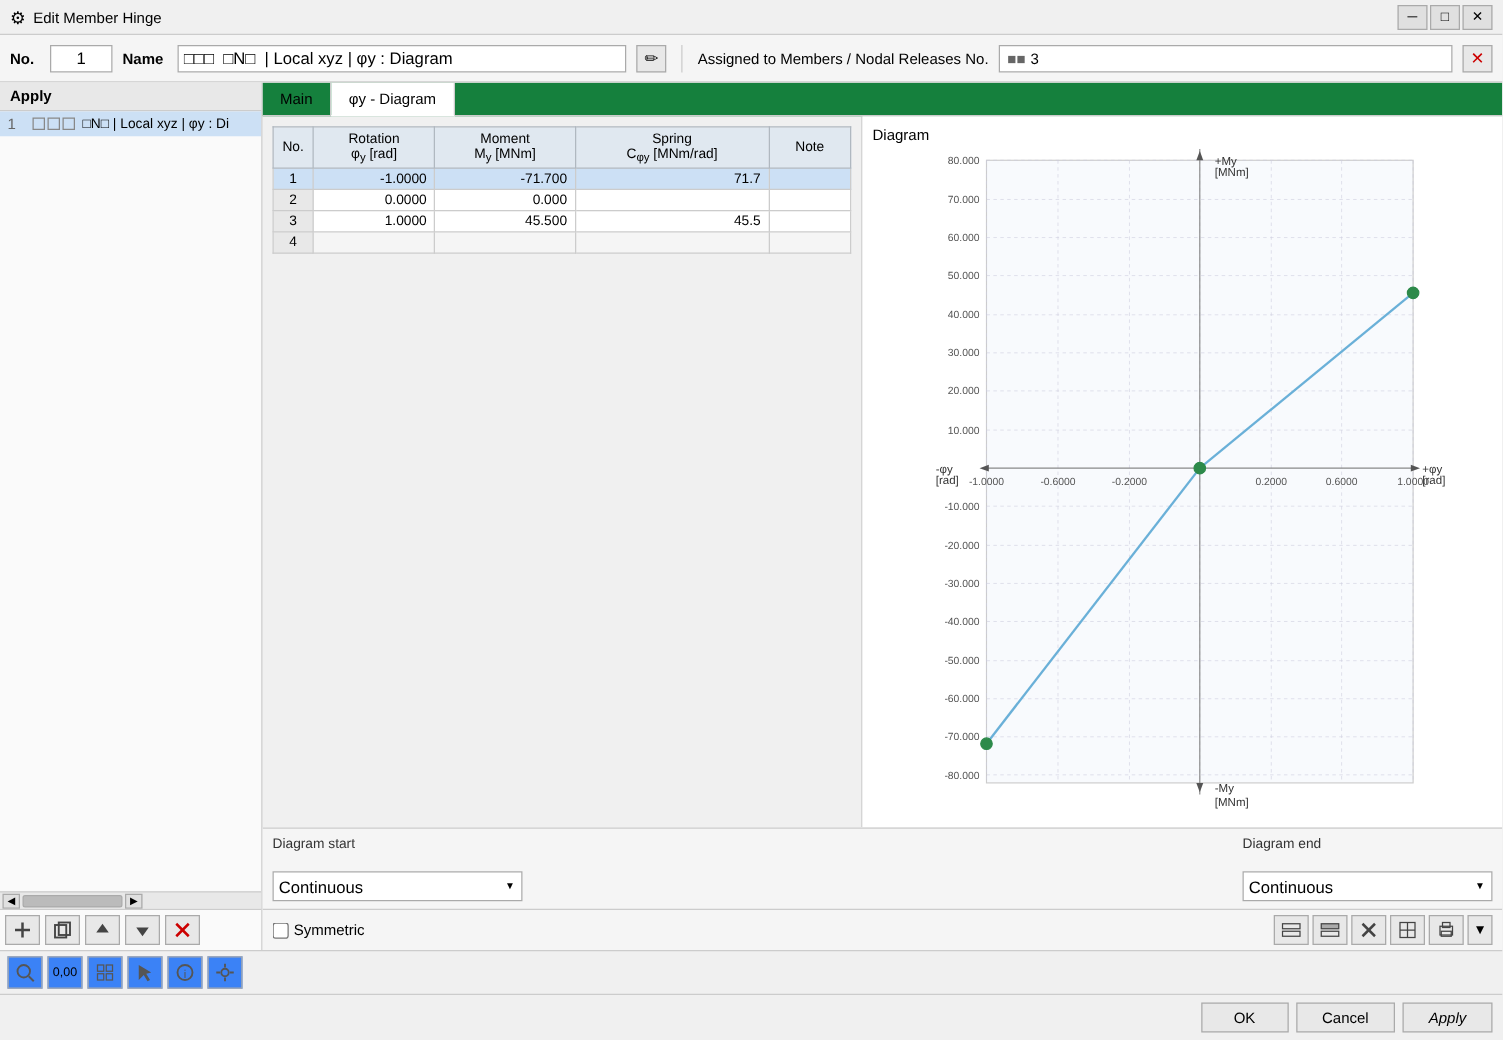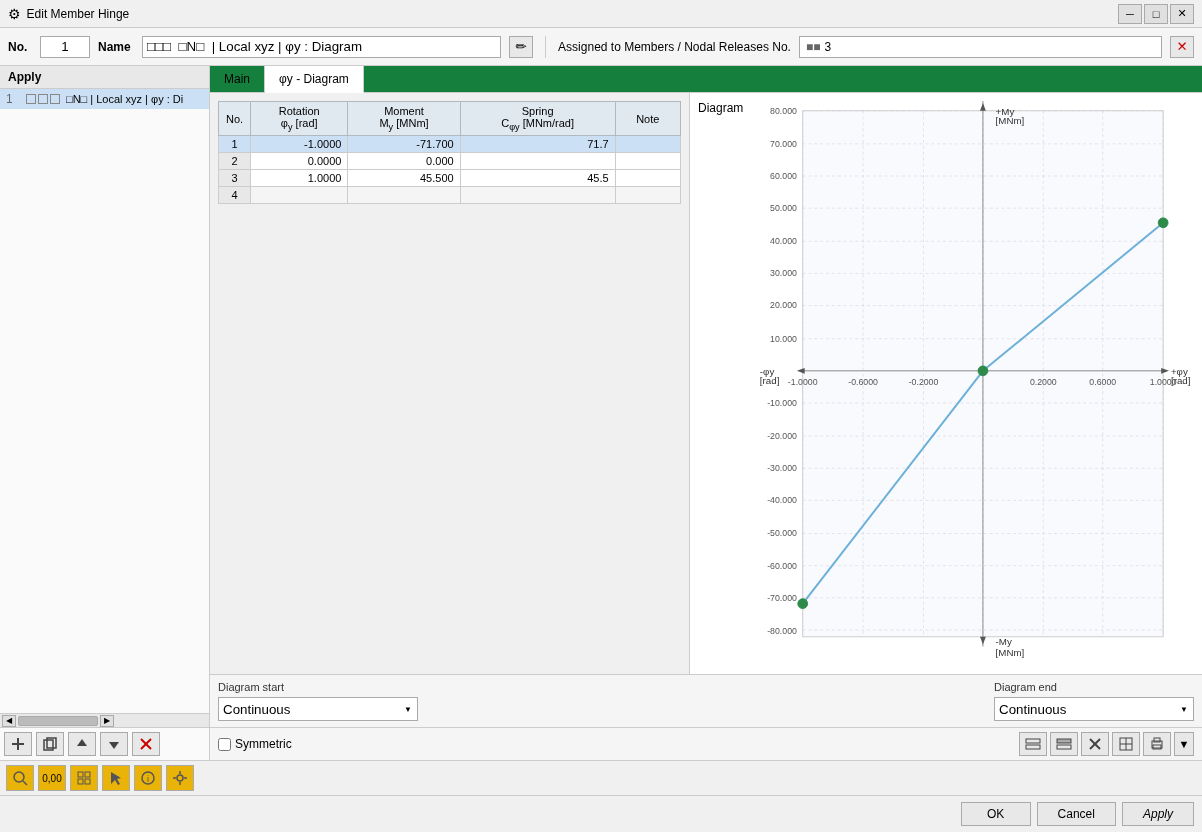--- a/index.html
+++ b/index.html
@@ -60,57 +60,57 @@
       text-align: center; font-weight: normal;
     }
     .data-table td {
       border: 1px solid #ccc; padding: 2px 6px; text-align: right;
       background: #fff;
     }
     .data-table td.num-col { text-align: center; background: #e8e8e8; }
     .data-table td.empty { background: #f5f5f5; }
     .data-table tr.selected td { background: #cce0f5; }
     
-    .diagram-panel { flex: 1; background: #fff; padding: 8px; display: flex; flex-direction: row; }
+    .diagram-panel { flex: 1; background: #fff; padding: 8px; display: flex; flex-direction: column; }
     .diagram-title { font-size: 12px; margin-bottom: 4px; }
     .diagram-area { flex: 1; position: relative; overflow: hidden; }
     
     .bottom-bar {
       border-top: 1px solid #ccc; padding: 4px 8px; display: flex; align-items: center; gap: 8px;
       background: #f5f5f5;
     }
     .checkbox-label { display: flex; align-items: center; gap: 4px; }
     .bottom-toolbar { display: flex; gap: 3px; margin-left: auto; }
     
     .footer { border-top: 1px solid #ccc; padding: 6px 8px; display: flex; justify-content: space-between; align-items: flex-start; background: #f0f0f0; }
     .footer-left { display: flex; gap: 4px; }
     .footer-right { display: flex; gap: 6px; }
     .footer-btn { padding: 4px 20px; border: 1px solid #aaa; background: #e8e8e8; cursor: pointer; font-size: 12px; }
     .footer-btn.ok { min-width: 70px; }
     .footer-btn.cancel { min-width: 70px; }
     .footer-btn.apply { min-width: 70px; background: #e8e8e8; font-style: italic; }
     
     .diagram-start-end { display: flex; justify-content: space-between; padding: 6px 8px; background: #f5f5f5; border-top: 1px solid #ccc; align-items: center; }
-    .diagram-dropdown-section { display: flex; flex-direction: column; gap: 4px; }
+    .diagram-dropdown-section { display: flex; flex-direction: column; gap: 16px; }
     .diagram-section-label { font-size: 11px; color: #333; }
     .diagram-select { width: 200px; height: 24px; border: 1px solid #aaa; padding: 2px 4px; background: #fff; appearance: none; -webkit-appearance: none; position: relative; }
     .select-wrapper { position: relative; display: inline-block; }
     .select-wrapper::after { content: '▼'; position: absolute; right: 6px; top: 50%; transform: translateY(-50%); font-size: 8px; pointer-events: none; }
     
     svg.chart { width: 100%; height: 100%; }
     
     .col-header-group { display: flex; flex-direction: column; align-items: center; }
     
     .icon-square { width: 10px; height: 10px; border: 1px solid #888; display: inline-block; }
     
     .scrollbar-h { height: 14px; background: #e8e8e8; border-top: 1px solid #ccc; display: flex; align-items: center; padding: 0 2px; }
     .scrollbar-thumb { height: 10px; background: #bbb; border: 1px solid #aaa; border-radius: 2px; }
     
     .bottom-icon-bar { display: flex; gap: 4px; padding: 4px 6px; background: #f0f0f0; border-top: 1px solid #ccc; }
-    .bottom-icon-btn { width: 28px; height: 26px; border: 1px solid #aaa; background: #eab308; cursor: pointer; display: flex; align-items: center; justify-content: center; font-size: 13px; }
+    .bottom-icon-btn { width: 28px; height: 26px; border: 1px solid #aaa; background: #3b82f6; cursor: pointer; display: flex; align-items: center; justify-content: center; font-size: 13px; }
   </style>
 </head>
 <body>
 
 <div class="title-bar">
   <div class="title-bar-left">
     <span style="font-size:14px;">⚙</span>
     <span>Edit Member Hinge</span>
   </div>
   <div class="title-bar-right">

